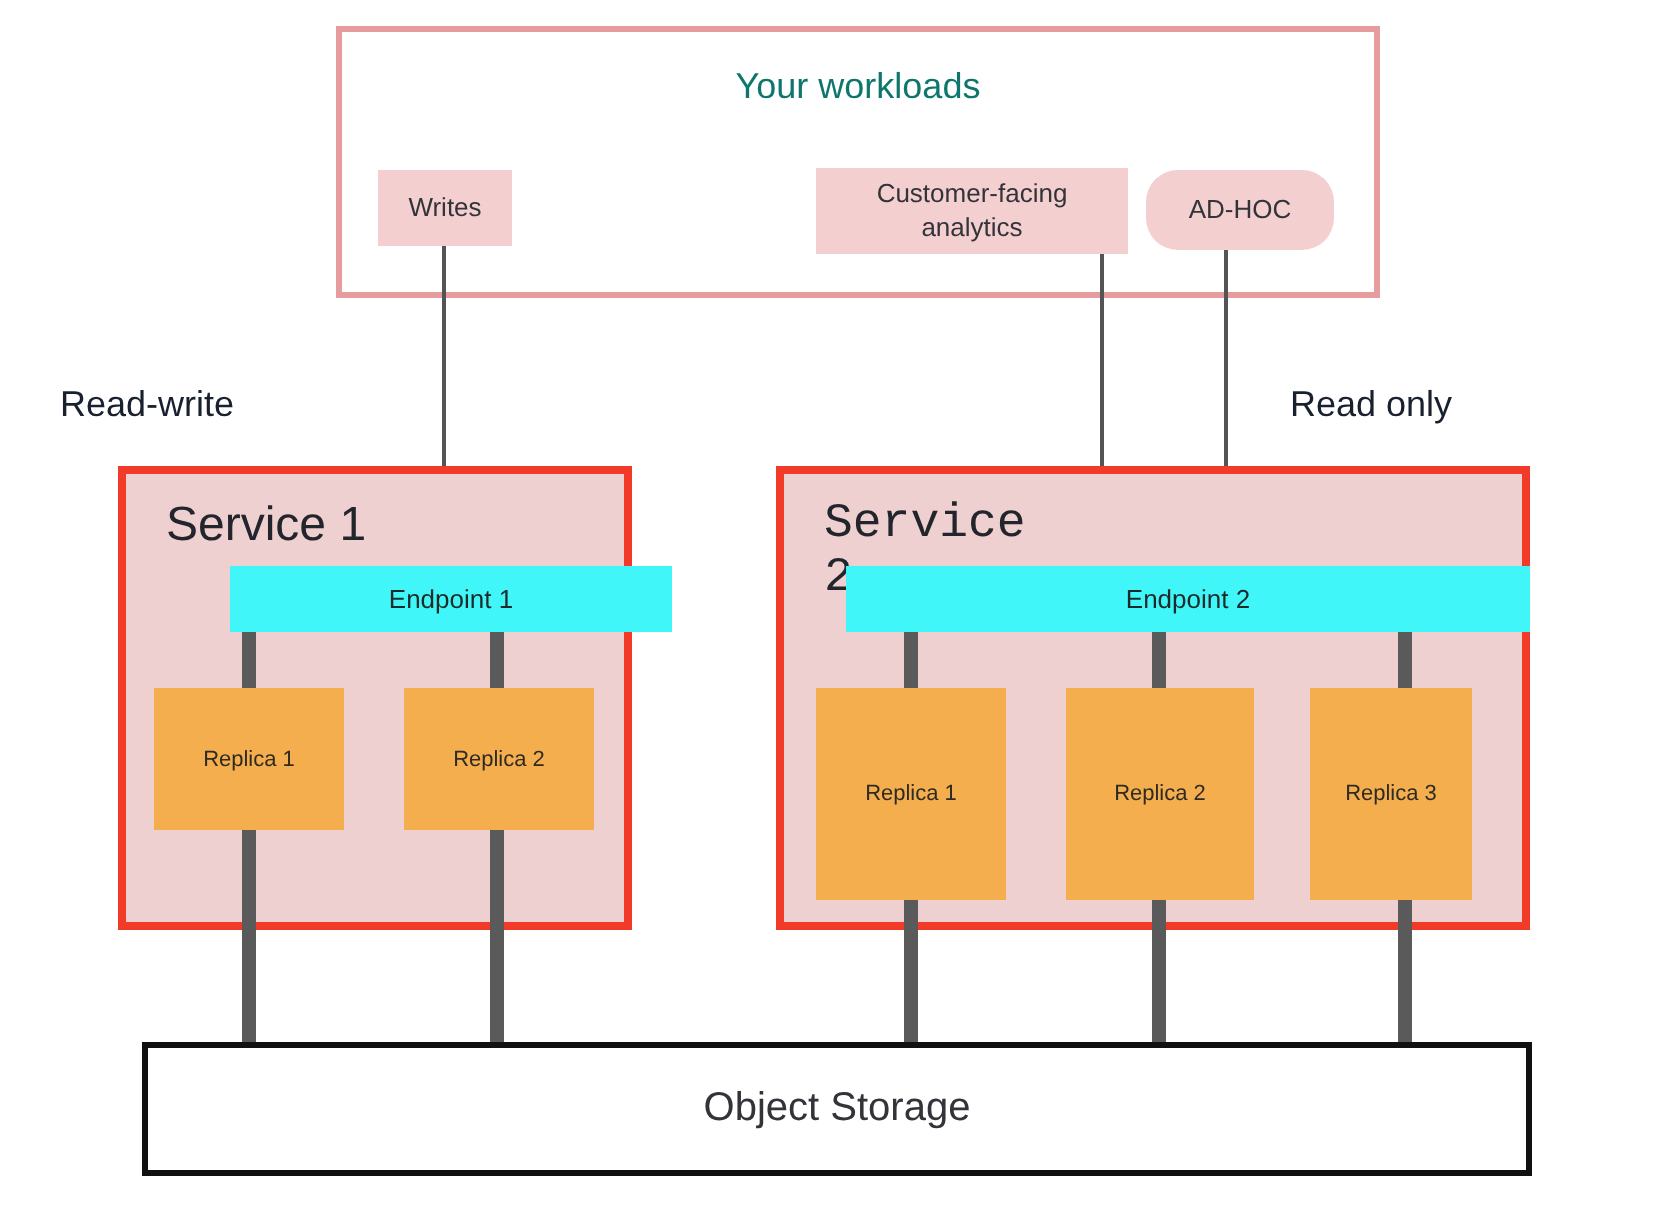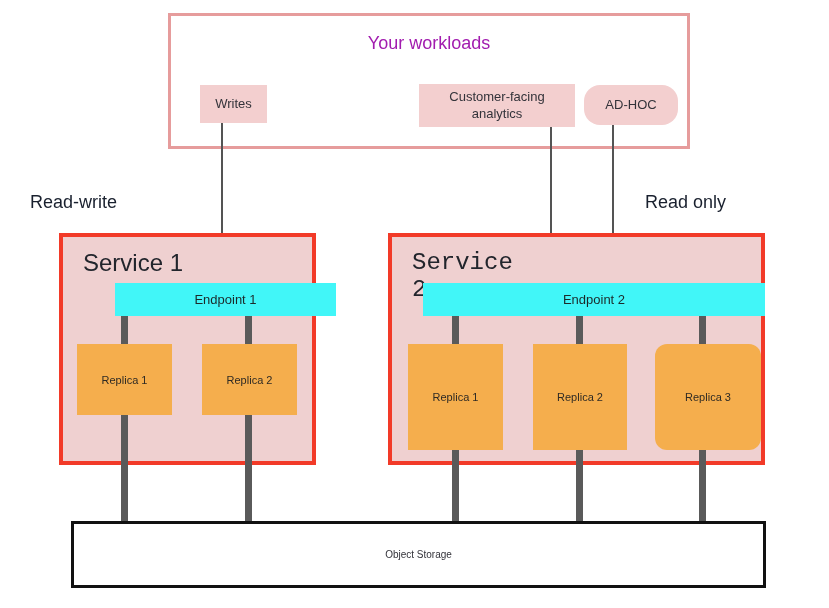--- a/index.html
+++ b/index.html
@@ -13,26 +13,26 @@
   }
   .abs{position:absolute;box-sizing:border-box;}
 
   
   .workloads-box{
     left:168px;top:13px;width:522px;height:136px;
     background:#ffffff;border:3px solid #e69c9c;
   }
   .workloads-title{
     left:168px;top:33px;width:522px;height:24px;
-    text-align:center;font-size:18px;color:#a21caf;
+    text-align:center;font-size:18px;color:#0f766e;
   }
   .pinkbox{
     background:#f3cfcf;color:#33333a;font-size:13px;
     display:flex;align-items:center;justify-content:center;
-    text-align:center;line-height:1.25;margin-left:11px;
+    text-align:center;line-height:1.25;
   }
   .writes-box{left:189px;top:85px;width:67px;height:38px;}
   .cfa-box{left:408px;top:84px;width:156px;height:43px;padding:0 6px;}
   .adhoc-box{left:573px;top:85px;width:94px;height:40px;border-radius:16px;}
 
   
   .side-label{font-size:18px;color:#19202e;height:22px;}
   .read-write{left:30px;top:192px;width:140px;}
   .read-only{left:645px;top:192px;width:120px;}
 
@@ -54,21 +54,21 @@
   .endpoint2{left:385px;top:283px;width:342px;height:33px;}
 
   .replica{
     background:#f5ae4d;color:#2e2a24;font-size:11px;
     display:flex;align-items:center;justify-content:center;
   }
   .s1-r1{left:77px;top:344px;width:95px;height:71px;}
   .s1-r2{left:202px;top:344px;width:95px;height:71px;}
   .s2-r1{left:408px;top:344px;width:95px;height:106px;}
   .s2-r2{left:533px;top:344px;width:94px;height:106px;}
-  .s2-r3{left:655px;top:344px;width:106px;height:106px;border-radius:12px;}
+  .s2-r3{left:655px;top:344px;width:81px;height:106px;}
 
   
   .connector{width:7px;background:#5a5a5a;}
   .c-s1a-top{left:121px;top:316px;height:28px;}
   .c-s1a-bot{left:121px;top:415px;height:106px;}
   .c-s1b-top{left:245px;top:316px;height:28px;}
   .c-s1b-bot{left:245px;top:415px;height:106px;}
   .c-s2a-top{left:452px;top:316px;height:28px;}
   .c-s2a-bot{left:452px;top:450px;height:71px;}
   .c-s2b-top{left:576px;top:316px;height:28px;}
@@ -89,21 +89,21 @@
   .a-cfa-line{left:550px;top:127px;height:131px;}
   .a-cfa-head{left:542px;top:258px;}
   .a-adhoc-line{left:612px;top:125px;height:133px;}
   .a-adhoc-head{left:604px;top:258px;}
 
   
   .storage-box{
     left:71px;top:521px;width:695px;height:67px;
     background:#ffffff;border:3px solid #111111;
     display:flex;align-items:center;justify-content:center;
-    font-size:10px;color:#33333a;
+    font-size:20px;color:#33333a;
   }
 </style>
 </head>
 <body>
 
 <div id="stage">
 
   <div class="abs workloads-box"></div>
   <div class="abs workloads-title">Your workloads</div>
 

